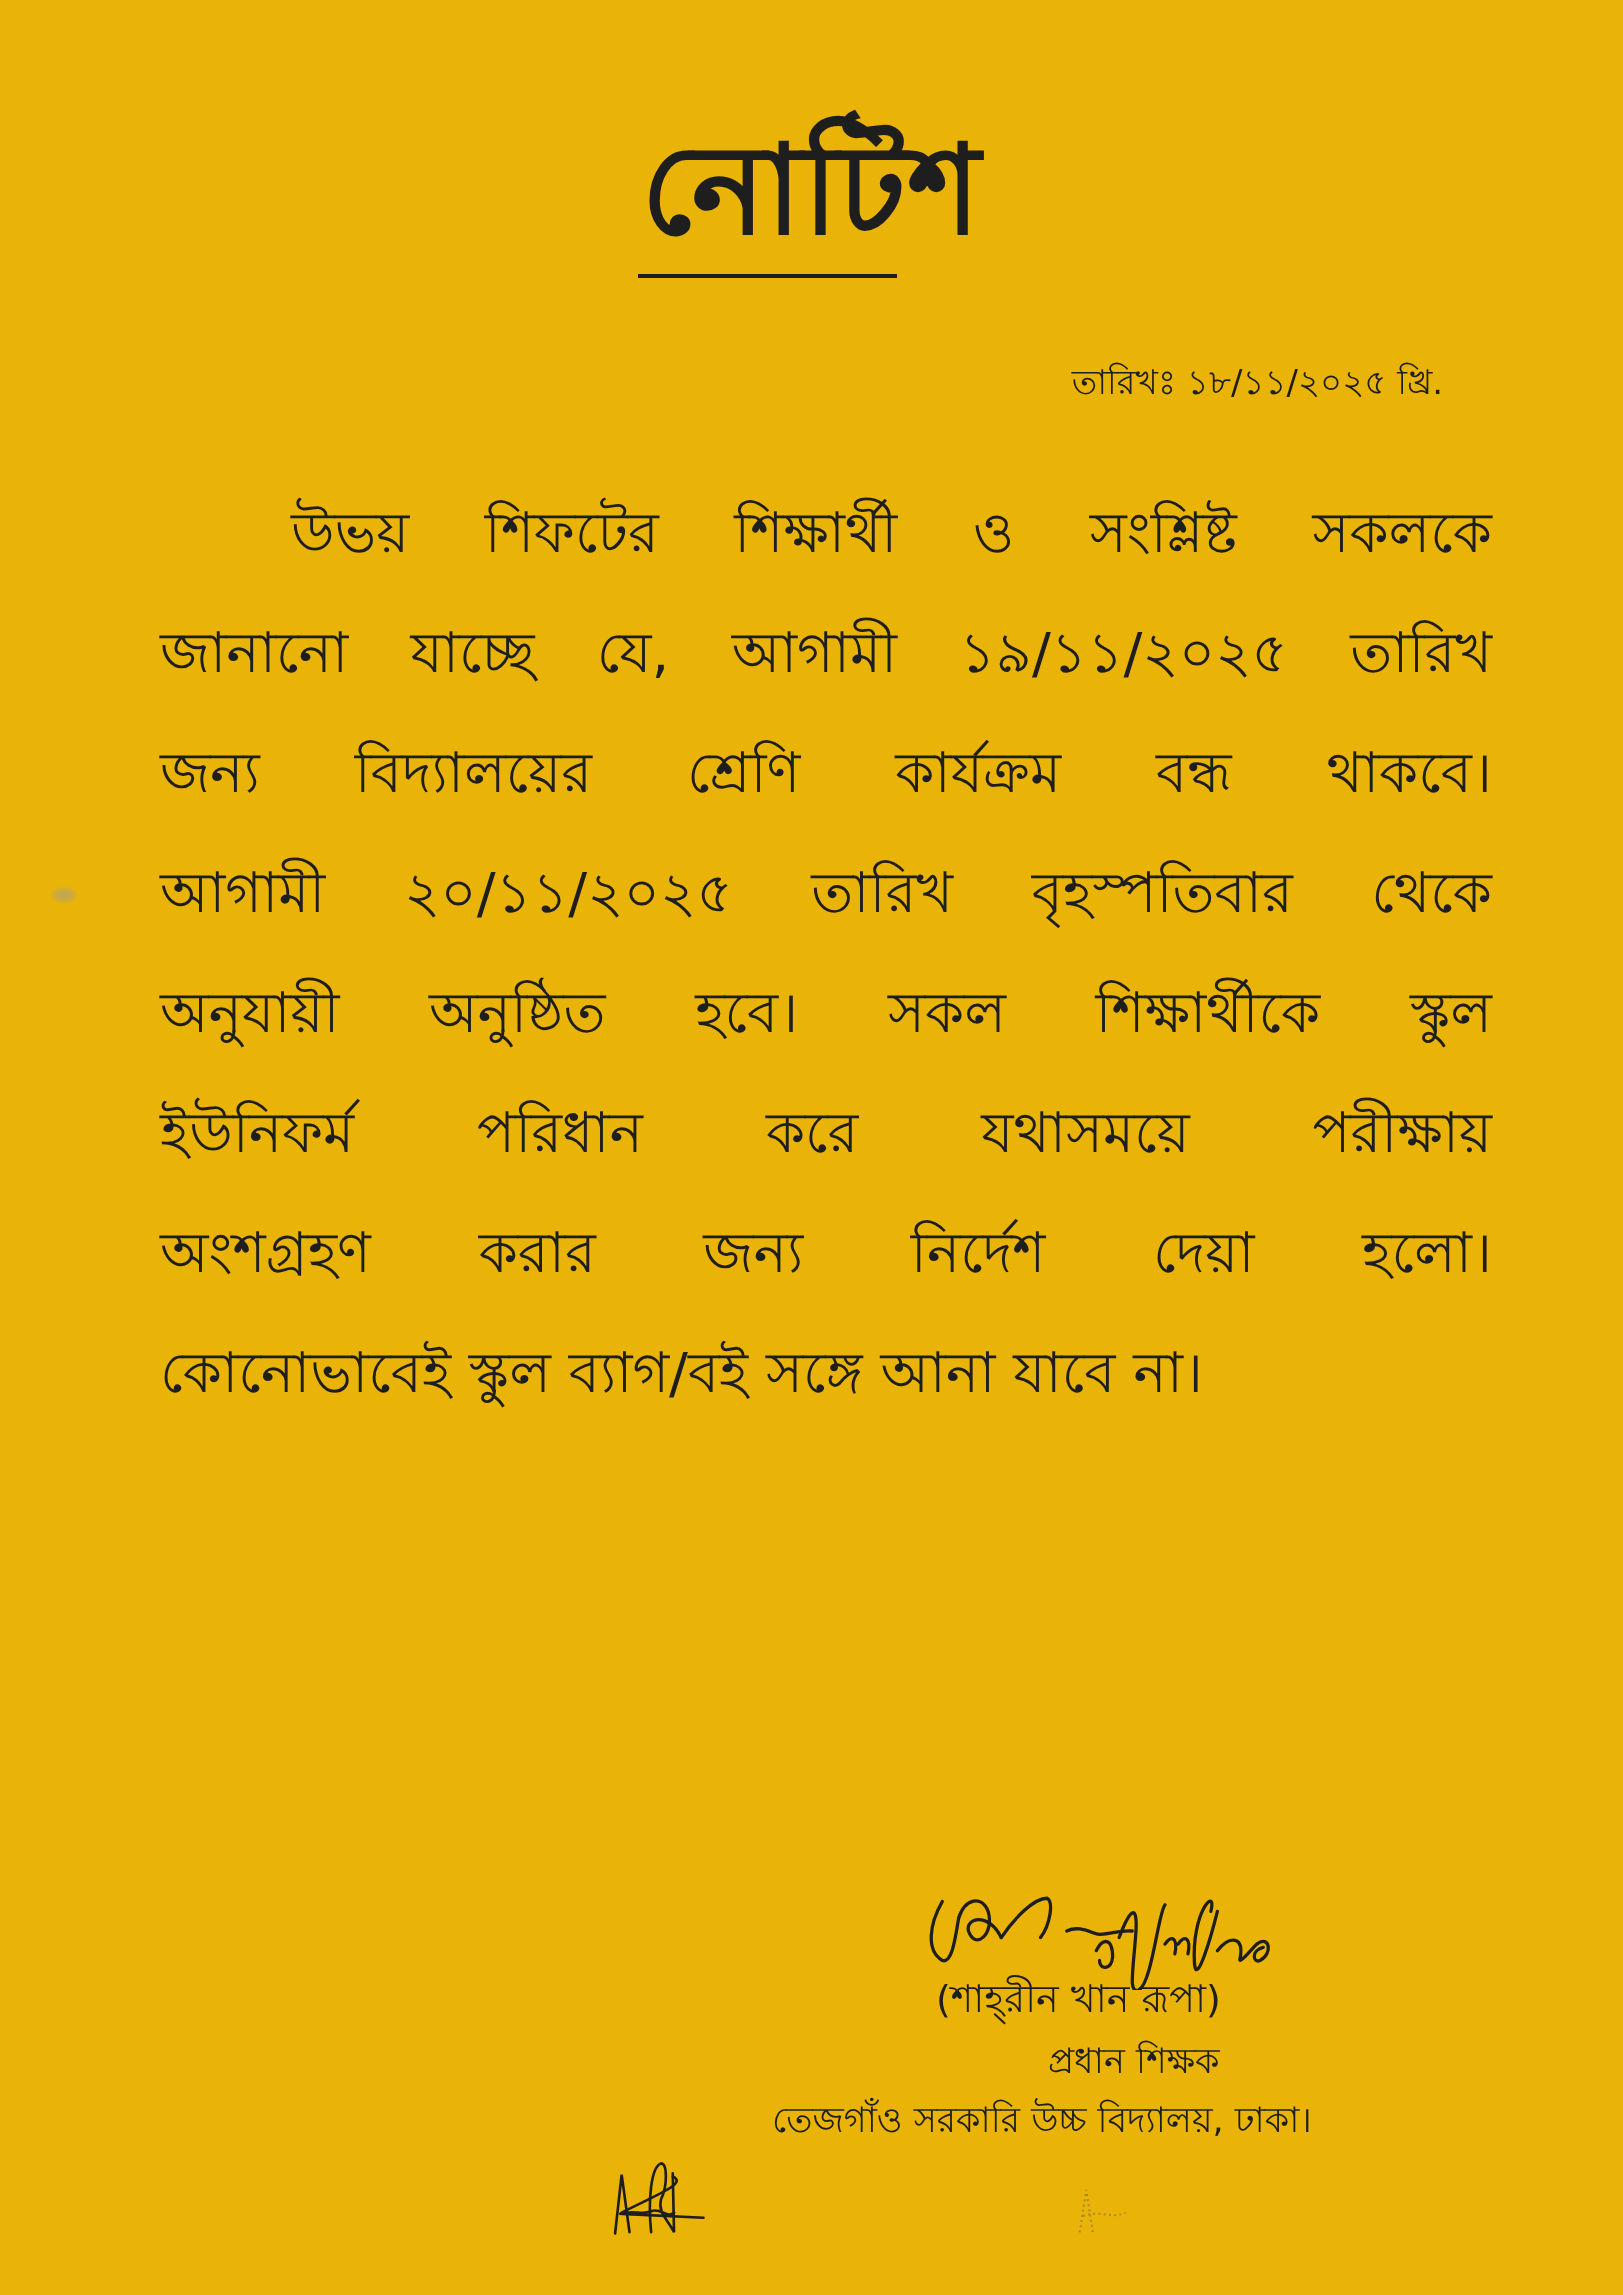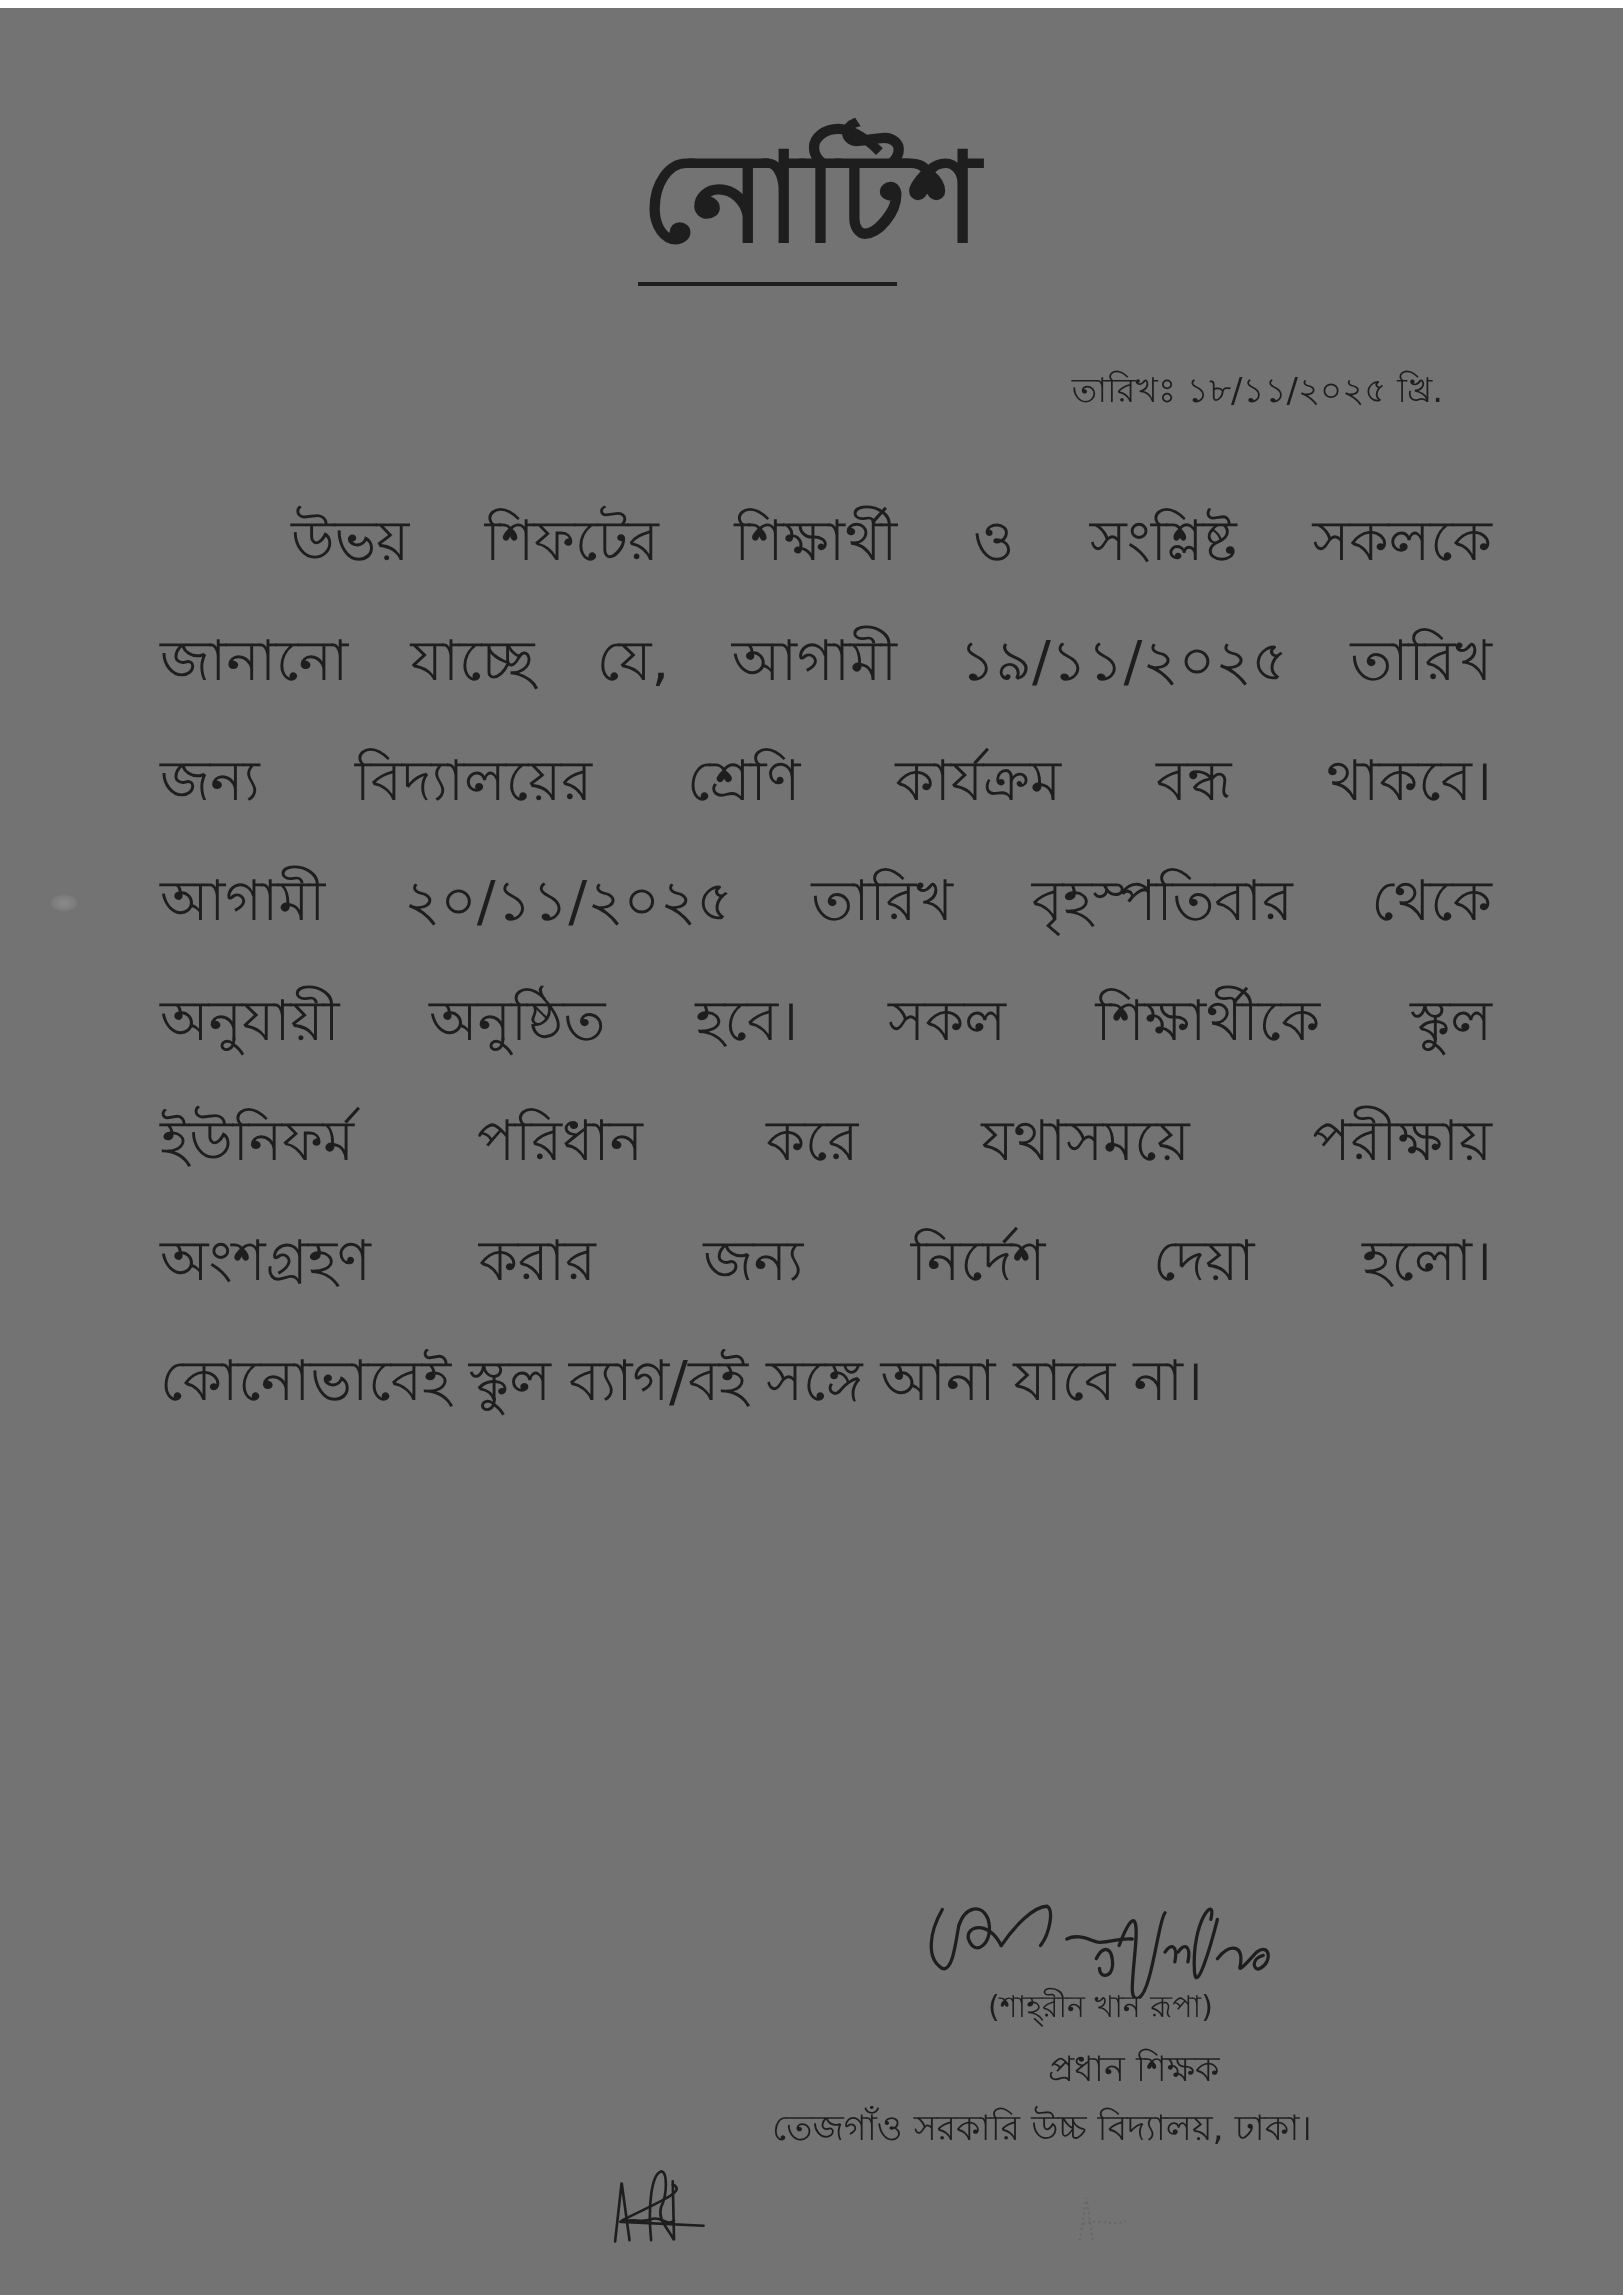--- a/index.html
+++ b/index.html
@@ -1,20 +1,20 @@
 <!DOCTYPE html>
 <html style="font-size:10.5px"><head>
 <meta charset="utf-8">
 <style>
   html, body { margin: 0; padding: 0; background: #ffffff; }
   body {
     width: 1623px; height: 2295px; position: relative; overflow: hidden;
     font-family: "DejaVu Sans", "Liberation Sans", sans-serif; color: #1e1e1e;
   }
-  .page { position: absolute; inset: 0; background: #737373; margin-top: 8px; }
+  .page { position: absolute; inset: 0; background: #eab308; }
 
   .title {
     position: absolute; left: 0; width: 1623px; top: 118px;
     text-align: center; font-size: 124px; font-weight: bold; line-height: 144px;
     letter-spacing: 1.3px;
   }
   .title-rule {
     position: absolute; left: 638px; top: 274px; width: 259px; height: 3.9px;
     background: #1e1e1e;
   }
@@ -34,22 +34,22 @@
   }
   .line.first { padding-left: 131px; }
   .line.last { text-align-last: left; }
 
   .sign-block {
     position: absolute; left: 903px; top: 1872px; width: 524px; height: 118px;
   }
   .signature-mark { position: absolute; left: 0; top: 0; }
 
   .signatory-name {
-    position: absolute; left: 988px; top: 1973px;
-    font-size: 30px; line-height: 52px; white-space: nowrap;
+    position: absolute; left: 936px; top: 1973px;
+    font-size: 38px; line-height: 52px; white-space: nowrap;
   }
   .signatory-title {
     position: absolute; left: 1048px; top: 2036px;
     font-size: 35px; line-height: 50px; white-space: nowrap;
   }
   .school-name {
     position: absolute; left: 772px; top: 2095px;
     font-size: 35px; line-height: 50px; white-space: nowrap;
   }
 

